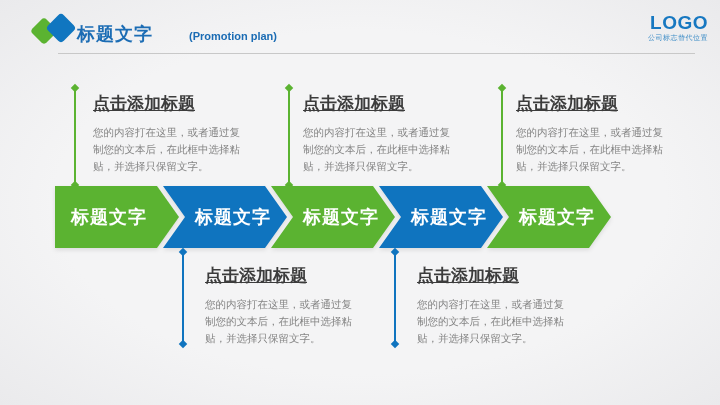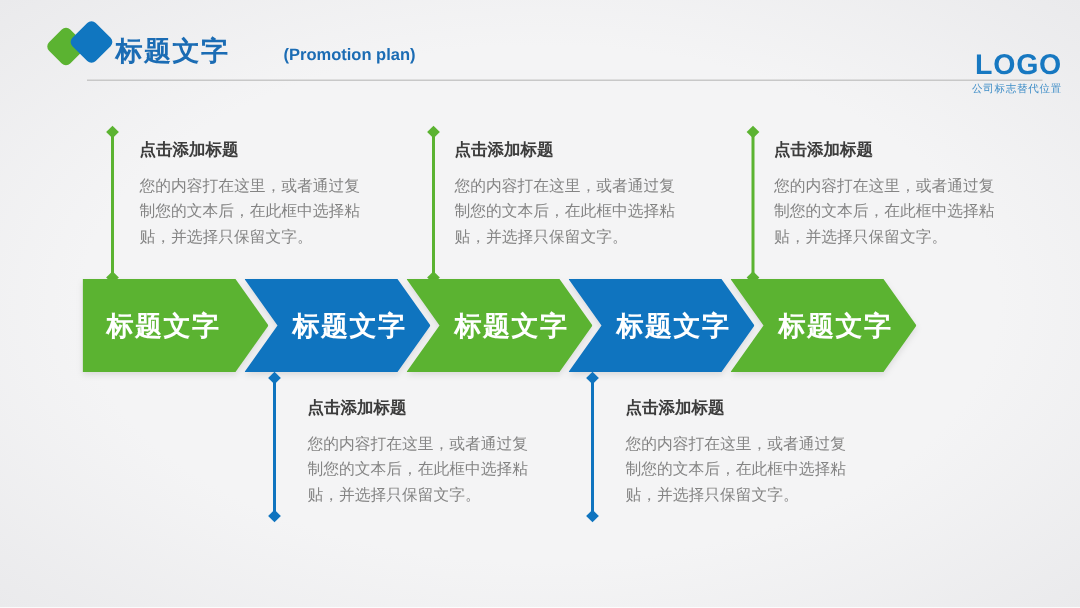--- a/index.html
+++ b/index.html
@@ -14,36 +14,36 @@
   .logo-mark { position:absolute; left:28px; top:10px; width:50px; height:42px; }
   .diamond { position:absolute; border-radius:4px; transform:rotate(45deg); }
   .diamond.green { left:6px; top:11px; width:20px; height:20px; background:#5bb331; }
   .diamond.blue  { left:22px; top:7px; width:22px; height:22px; background:#1076c0; }
   .page-title {
     position:absolute; left:77px; top:22px; color:#1b6cb4;
     font-size:18px; font-weight:bold; letter-spacing:1px; white-space:nowrap;
   }
   .page-subtitle { font-size:11px; font-weight:bold; letter-spacing:0;padding-left:36px; }
   .header-divider { position:absolute; left:58px; top:53px; width:637px; height:1px; background:#c8c8c8; }
-  .logo-box { position:absolute; right:12px; top:13px; text-align:right;margin-top:21px; }
+  .logo-box { position:absolute; right:12px; top:13px; text-align:right; }
   .logo-text { font-size:19px; font-weight:800; color:#1778c1; letter-spacing:0.5px; line-height:20px; }
   .logo-caption { font-size:7px; color:#3e8dc7; letter-spacing:0.5px; }
 
   
   .connector { position:absolute; width:2px; }
   .connector.green { background:#5bb331; }
   .connector.blue  { background:#0f74bf; }
   .connector::before, .connector::after {
     content:""; position:absolute; left:-2px; width:6px; height:6px;
     transform:rotate(45deg); background:inherit;
   }
   .connector::before { top:-3px; }
   .connector::after  { bottom:-3px; }
   .callout-text { position:absolute; width:152px; }
-  .callout-title { font-size:11px; font-weight:bold; color:#3c3c3c; margin-bottom:9px; }
+  .callout-title { font-size:17px; font-weight:bold; color:#3c3c3c; margin-bottom:9px;text-decoration:underline; }
   .callout-body  { font-size:10.5px; color:#848484; line-height:17px; width:148px; }
 
   
   .band { position:absolute; left:55px; top:186px; width:580px; height:62px;
           filter:drop-shadow(0 2px 2px rgba(0,0,0,0.10)); }
   .arrow {
     position:absolute; top:0; width:124px; height:62px;
     display:flex; align-items:center; justify-content:center;
     color:#ffffff; font-size:18px; font-weight:bold; letter-spacing:1px; white-space:nowrap;
   }

